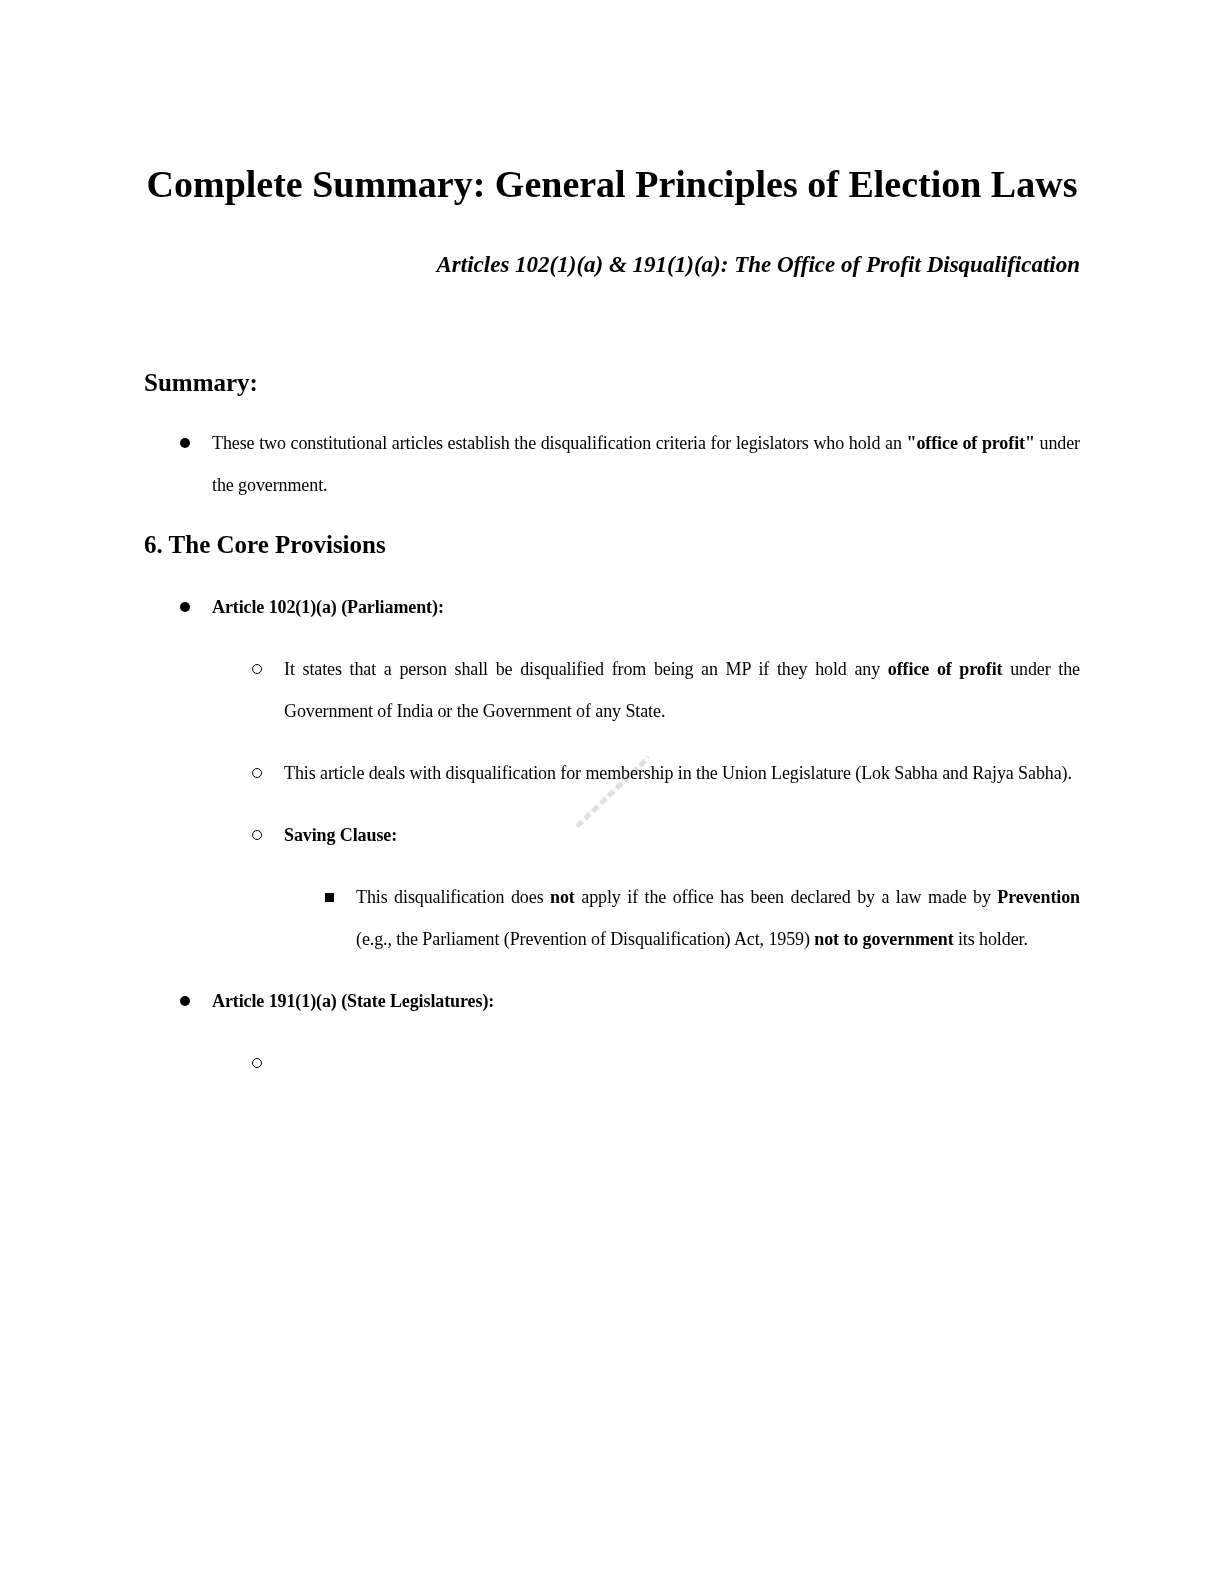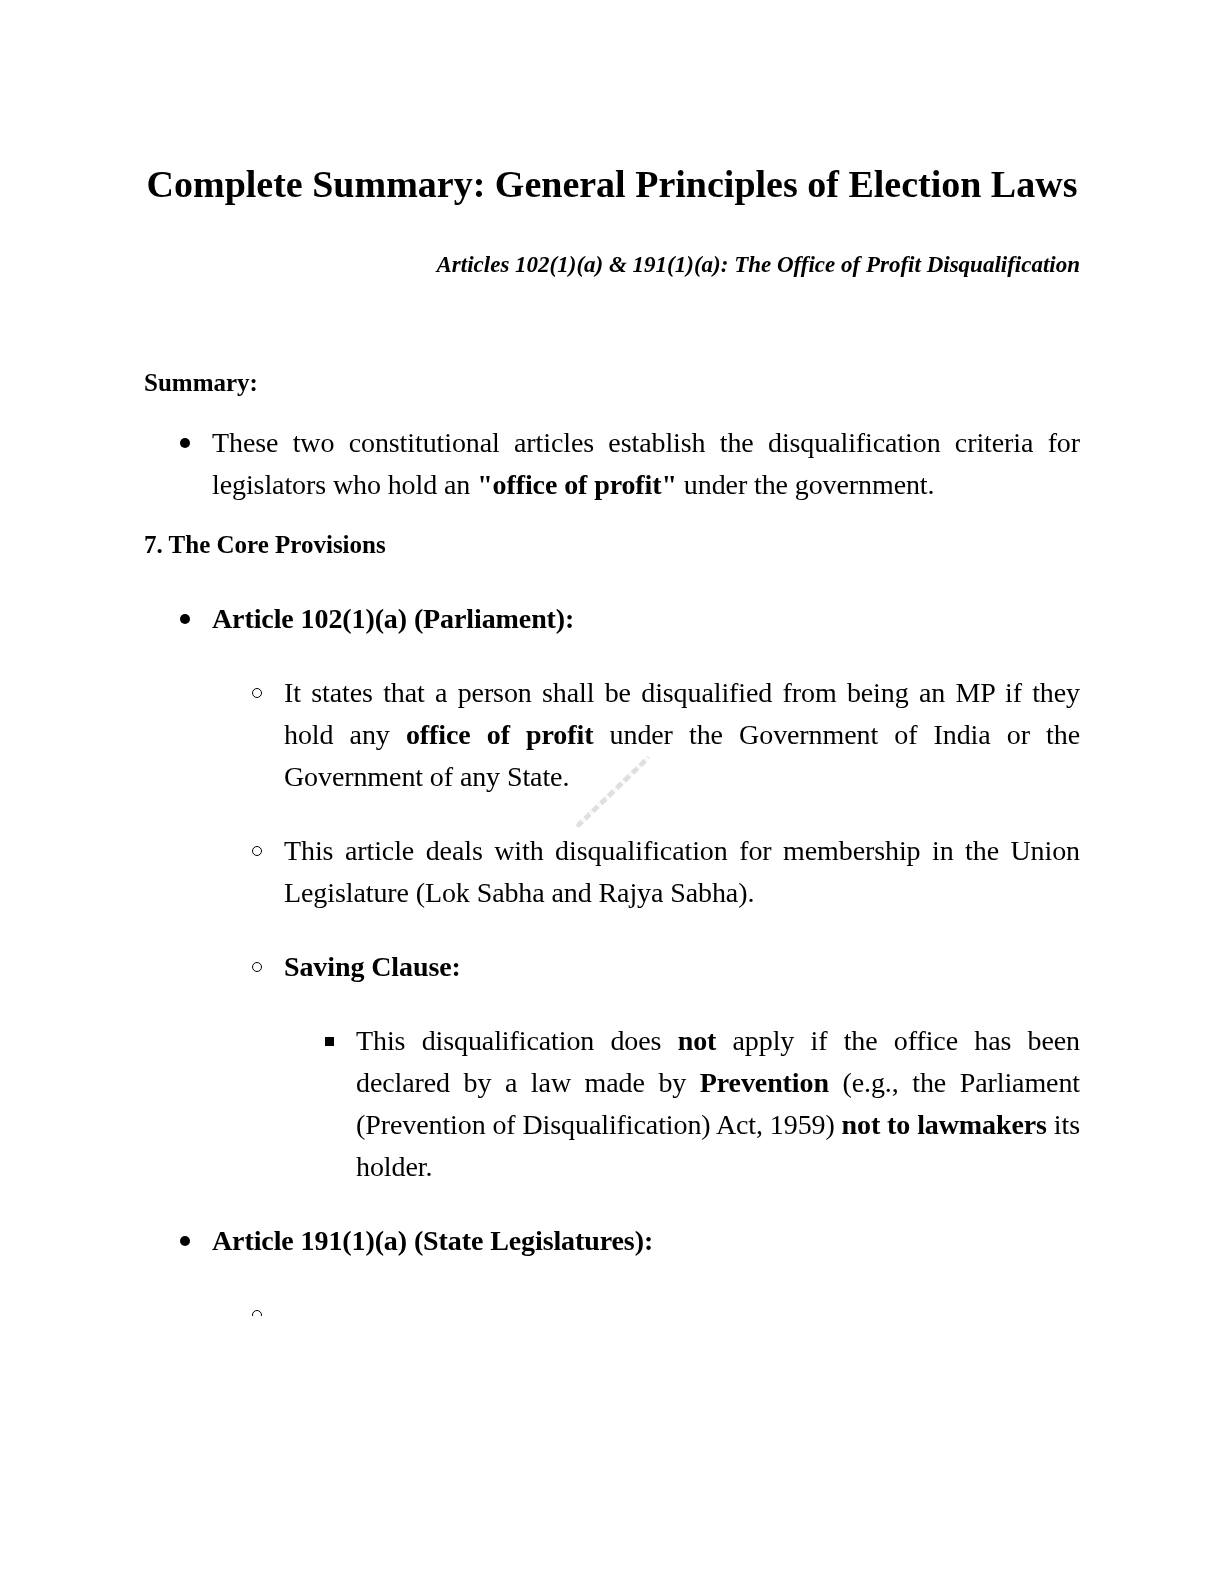--- a/index.html
+++ b/index.html
@@ -37,25 +37,25 @@
     font-size: 25px;
     line-height: 42px;
     font-weight: 700;
   }
   .section-overview { margin-top: 76px; }
   .section-core-provisions { margin-top: 18px; }
   .section-overview .list { margin-top: 18px; }
   .section-core-provisions .list { margin-top: 6px; }
   .li {
     position: relative;
-    font-size: 28px;
+    font-size: 18px;
     line-height: 42px;
     letter-spacing: -0.1px;
   }
-  .section-core-provisions .li { margin-top: 32px; }
+  .section-core-provisions .li { margin-top: 20px; }
   .li-text { display: block; text-align: justify; }
   .lvl1 { padding-left: 68px; }
   .lvl2 { padding-left: 140px; }
   .lvl3 { padding-left: 212px; }
   .marker { position: absolute; top: 16px; }
   .lvl1 .marker { left: 36px; }
   .lvl2 .marker { left: 108px; }
   .lvl3 .marker { left: 181px; }
   .marker.disc   { width: 10px; height: 10px; background: #000; border-radius: 50%; }
   .marker.circle { width: 8px;  height: 8px;  border: 1.6px solid #000; border-radius: 50%; background: transparent; }
@@ -86,41 +86,41 @@
       <section class="section section-overview">
         <div class="section-heading">Summary:</div>
         <div class="list">
           <div class="li lvl1">
             <span class="marker disc"></span>
             <span class="li-text"><span>These two constitutional articles establish the disqualification criteria for legislators who hold an </span><strong>"office of profit"</strong><span> under the government.</span></span>
           </div>
         </div>
       </section>
       <section class="section section-core-provisions">
-        <div class="section-heading">7. The Core Provisions</div>
+        <div class="section-heading">6. The Core Provisions</div>
         <div class="list">
           <div class="li lvl1">
             <span class="marker disc"></span>
             <span class="li-text"><strong>Article 102(1)(a) (Parliament):</strong></span>
           </div>
           <div class="li lvl2">
             <span class="marker circle"></span>
             <span class="li-text"><span>It states that a person shall be disqualified from being an MP if they hold any </span><strong>office of profit</strong><span> under the Government of India or the Government of any State.</span></span>
           </div>
           <div class="li lvl2">
             <span class="marker circle"></span>
             <span class="li-text"><span>This article deals with disqualification for membership in the Union Legislature (Lok Sabha and Rajya Sabha).</span></span>
           </div>
           <div class="li lvl2">
             <span class="marker circle"></span>
             <span class="li-text"><strong>Saving Clause:</strong></span>
           </div>
           <div class="li lvl3">
             <span class="marker square"></span>
-            <span class="li-text"><span>This disqualification does </span><strong>not</strong><span> apply if the office has been declared by a law made by </span><strong>Prevention</strong><span> (e.g., the Parliament (Prevention of Disqualification) Act, 1959) </span><strong>not to lawmakers</strong><span> its holder.</span></span>
+            <span class="li-text"><span>This disqualification does </span><strong>not</strong><span> apply if the office has been declared by a law made by </span><strong>Prevention</strong><span> (e.g., the Parliament (Prevention of Disqualification) Act, 1959) </span><strong>not to government</strong><span> its holder.</span></span>
           </div>
           <div class="li lvl1">
             <span class="marker disc"></span>
             <span class="li-text"><strong>Article 191(1)(a) (State Legislatures):</strong></span>
           </div>
           <div class="li lvl2">
             <span class="marker circle"></span>
           </div>
         </div>
       </section>

